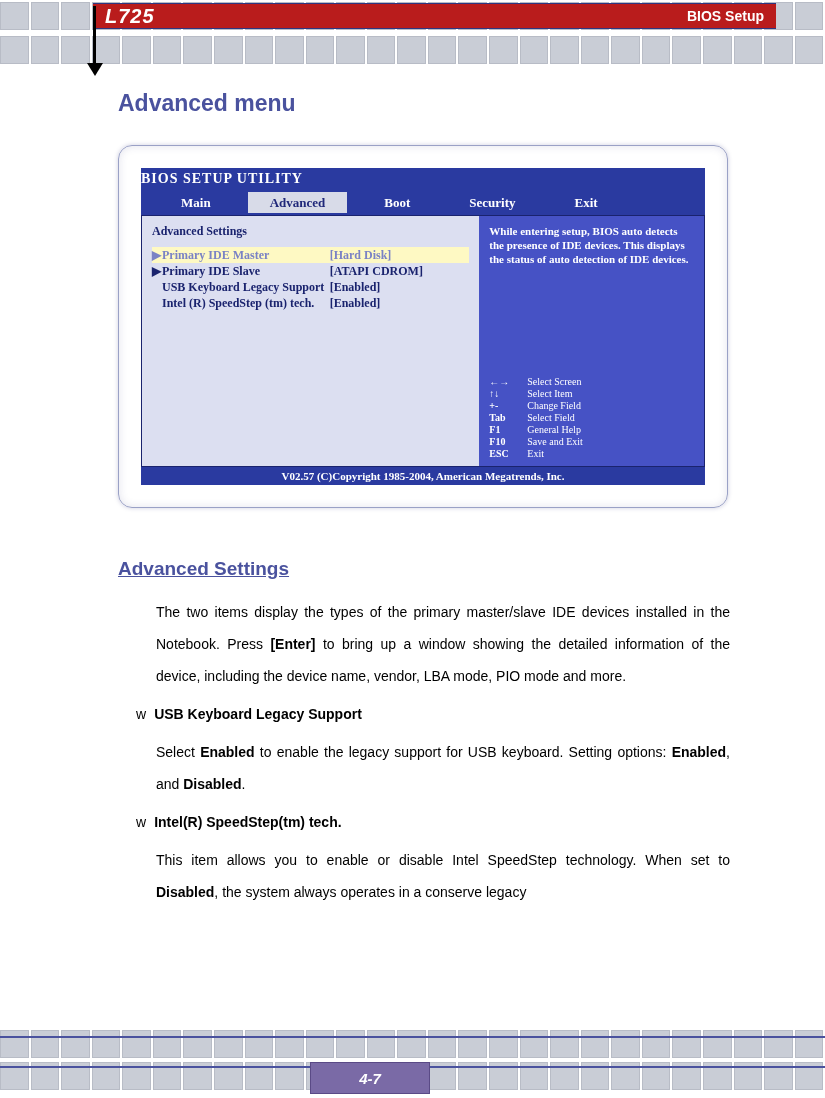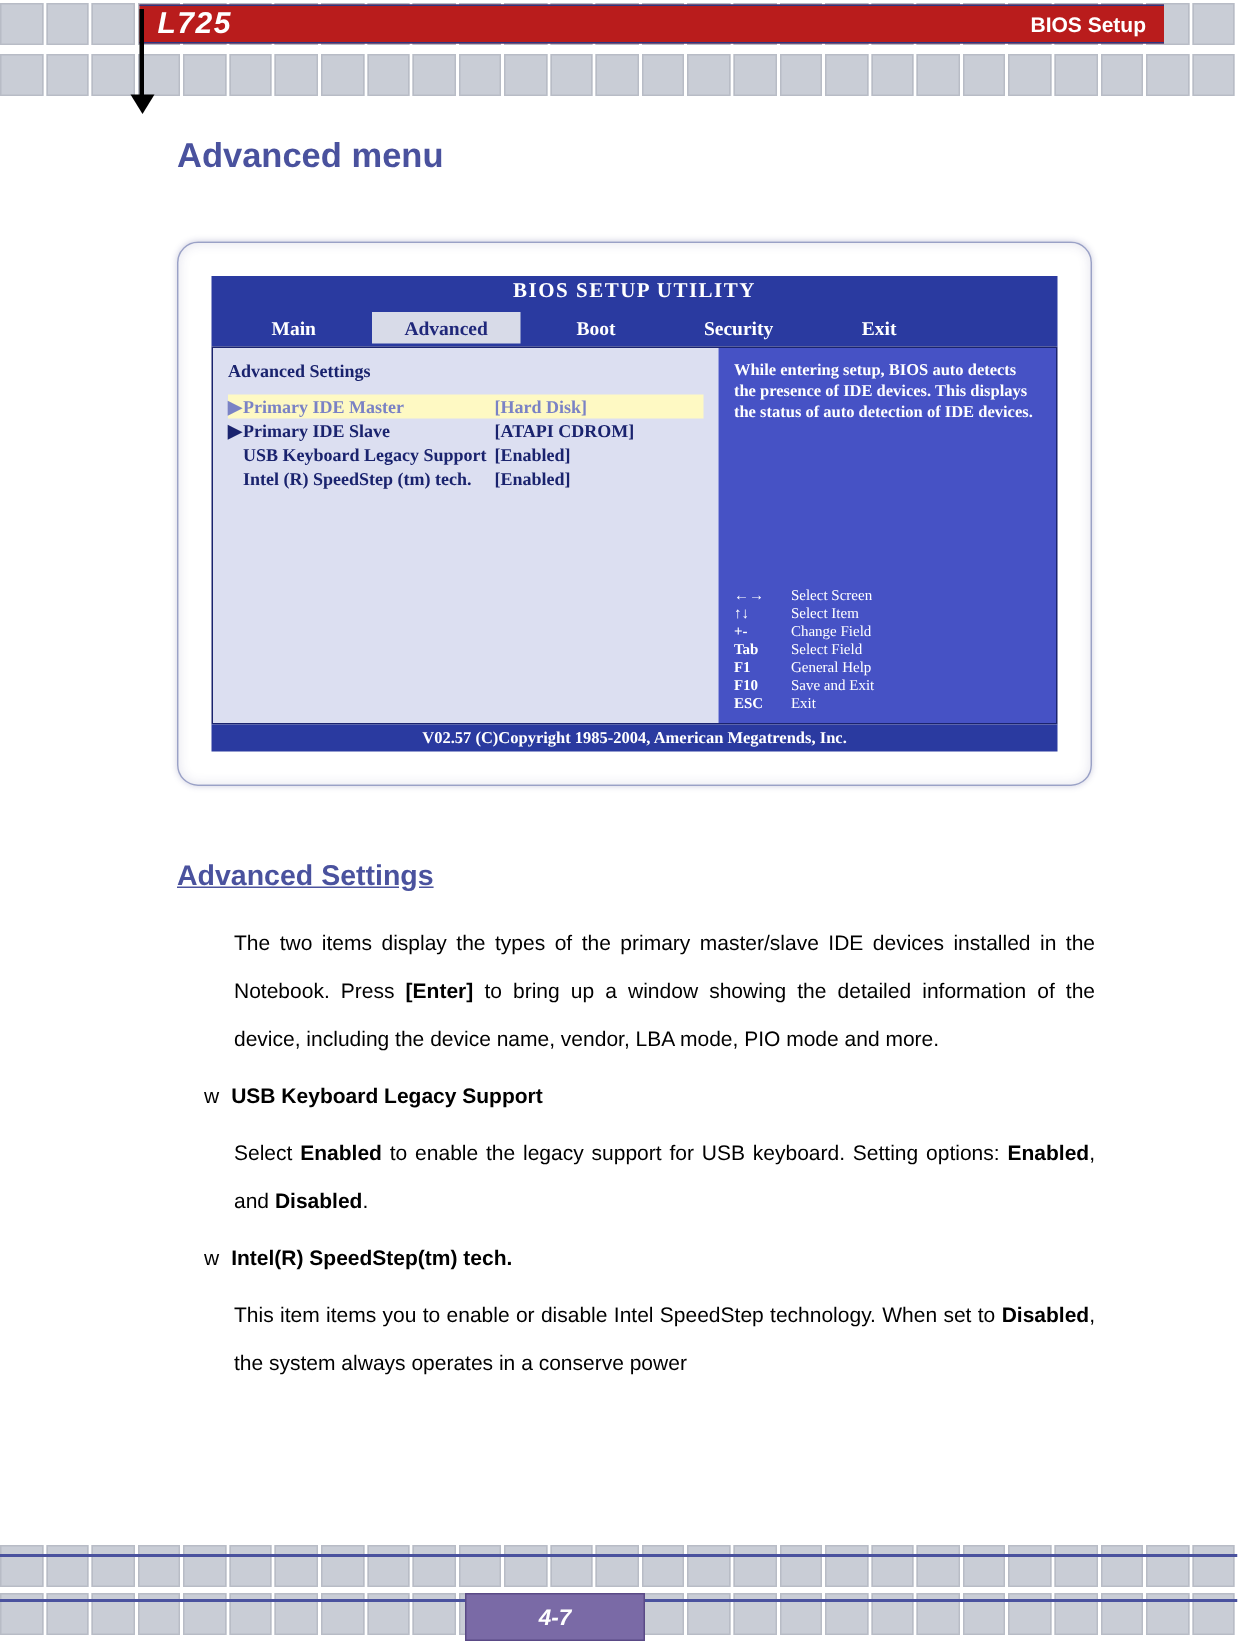--- a/index.html
+++ b/index.html
@@ -83,40 +83,40 @@
     position: absolute;
     top: 90px;
     left: 118px;
     width: 612px;
   }
 
   h1.page-title {
     color: #4a529e;
     font-size: 23px;
     font-weight: bold;
-    margin-bottom: 44px;
+    margin-bottom: 28px;
   }
 
   
   .bios-frame {
     width: 610px;
     border: 1px solid #9aa1c6;
     border-radius: 14px;
     box-shadow: 0 0 4px rgba(60,60,130,0.25), inset 0 0 8px rgba(60,60,130,0.15);
     padding: 22px;
     margin-bottom: 50px;
   }
   .bios {
     width: 100%;
     font-family: "Times New Roman", serif;
   }
   .bios-title {
     background: #2a3aa0;
     color: #fff;
-    text-align: center;
+    text-align: left;
     font-weight: bold;
     font-size: 14px;
     padding: 3px 0;
     letter-spacing: 1px;
   }
   .bios-tabs {
     background: #2a3aa0;
     display: flex;
     padding: 2px 18px;
     gap: 15px;
@@ -444,18 +444,18 @@
   <div id="items">
       <div class="bullet-item">
         <div class="bullet-body"><span>The two items display the types of the primary master/slave IDE devices installed in the Notebook.   Press </span><span class="b">[Enter]</span><span> to bring up a window showing the detailed information of the device, including the device name, vendor, LBA mode, PIO mode and more.</span></div>
       </div>
       <div class="bullet-item">
         <div class="bullet-head"><span class="w">w</span><span class="b">USB Keyboard Legacy Support</span></div>
         <div class="bullet-body"><span>Select </span><span class="b">Enabled</span><span> to enable the legacy support for USB keyboard.   Setting options: </span><span class="b">Enabled</span><span>, and </span><span class="b">Disabled</span><span>.</span></div>
       </div>
       <div class="bullet-item">
         <div class="bullet-head"><span class="w">w</span><span class="b">Intel(R) SpeedStep(tm) tech.</span></div>
-        <div class="bullet-body"><span>This item items you to enable or disable Intel SpeedStep technology.  When set to </span><span class="b">Disabled</span><span>, the system always operates in a conserve power</span></div>
+        <div class="bullet-body"><span>This item allows you to enable or disable Intel SpeedStep technology.  When set to </span><span class="b">Disabled</span><span>, the system always operates in a conserve legacy</span></div>
       </div>
     </div>
 </div>
 
 <div class="pagenum">4-7</div>
 
 </body></html>

